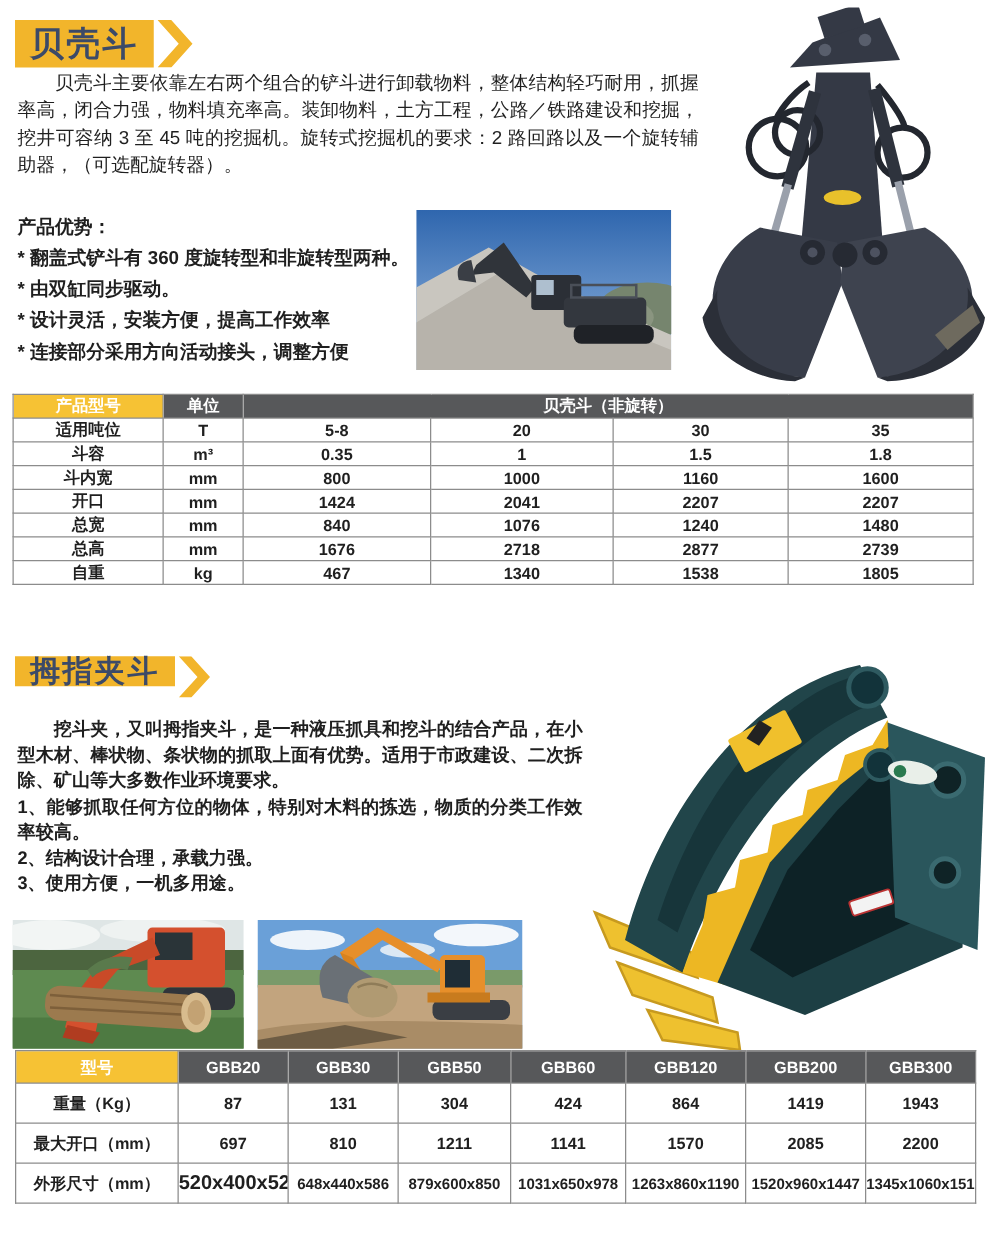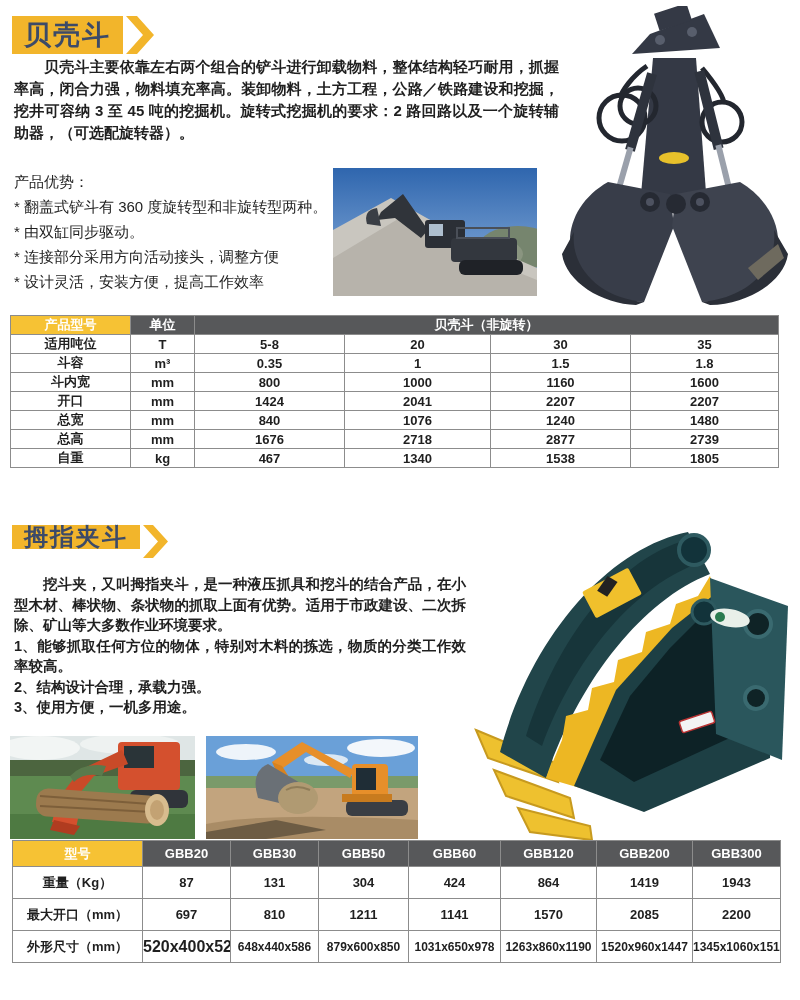--- a/index.html
+++ b/index.html
@@ -12,24 +12,24 @@
   .badge-rect {
     background:#F2B52B; color:#3C4A68; font-weight:bold;
     display:flex; align-items:center; padding:0 12px; letter-spacing:2px;
   }
   .badge-chev { display:flex; align-items:stretch; margin-left:3px; }
   .badge1 { left:12px; top:16px; height:38px; font-size:27px; }
   .badge2 { left:12px; top:525px; height:24px; font-size:24px; }
   
   .intro1 {
     position:absolute; left:14px; top:56px; width:545px;
-    font-size:15px; line-height:22px; font-weight:700; text-align:justify;
+    font-size:15px; line-height:22px; font-weight:400; text-align:justify;
   }
   .intro1 p { margin:0; text-indent:2em; }
-  .adv { position:absolute; left:14px; top:169px; width:334px; font-size:15px; line-height:25px; font-weight:400; }
+  .adv { position:absolute; left:14px; top:169px; width:334px; font-size:15px; line-height:25px; font-weight:700; }
   .adv p { margin:0; }
   .sec2-text {
     position:absolute; left:14px; top:574px; width:452px;
     font-size:14.5px; line-height:20.5px; font-weight:600; text-align:justify;
   }
   .sec2-text p { margin:0; }
   .sec2-text .indent { text-indent:2em; }
   
   .pic { position:absolute; }
   .pic svg { display:block; width:100%; height:100%; }
@@ -71,22 +71,22 @@
   </div>
 
   <div class="intro1">
     <p>贝壳斗主要依靠左右两个组合的铲斗进行卸载物料，整体结构轻巧耐用，抓握率高，闭合力强，物料填充率高。装卸物料，土方工程，公路／铁路建设和挖掘，挖井可容纳 3 至 45 吨的挖掘机。旋转式挖掘机的要求：2 路回路以及一个旋转辅助器，（可选配旋转器）。</p>
   </div>
 
   <div class="adv">
     <p>产品优势：</p>
     <p>* 翻盖式铲斗有 360 度旋转型和非旋转型两种。</p>
     <p>* 由双缸同步驱动。</p>
+    <p>* 设计灵活，安装方便，提高工作效率</p>
     <p>* 连接部分采用方向活动接头，调整方便</p>
-    <p>* 设计灵活，安装方便，提高工作效率</p>
   </div>
 
   <div class="pic photo1">
     <svg viewBox="0 0 204 128" preserveAspectRatio="none">
       <defs>
         <linearGradient id="sky1" x1="0" y1="0" x2="0" y2="1">
           <stop offset="0" stop-color="#2f66ae"></stop>
             <stop offset="1" stop-color="#93b6e0"></stop>
         </linearGradient>
       </defs>

